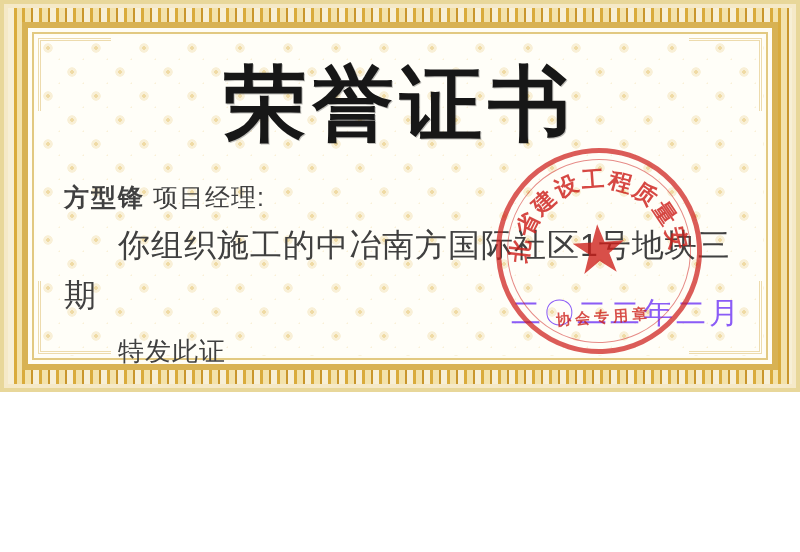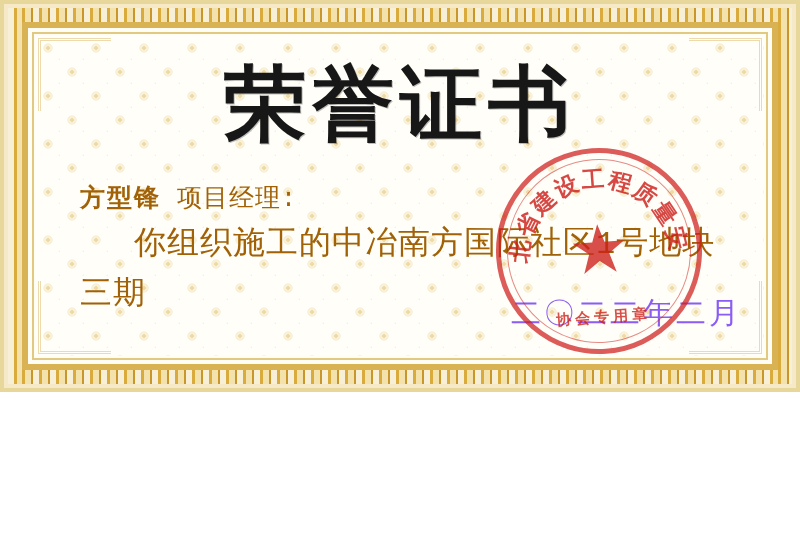--- a/index.html
+++ b/index.html
@@ -98,24 +98,24 @@
     font-weight: bold;
     font-size: 82px;
     letter-spacing: 6px;
     color: #171717;
     text-shadow: 1px 1px 0 rgba(0,0,0,.25);
     white-space: nowrap;
   }
   .body-text {
     position: absolute;
     top: 145px;
-    left: 44px;
+    left: 28px;
     right: 26px;
-    font-family: Liberation Mono, monospace;
-    color: #a16207;
+    font-family: Liberation Sans, sans-serif;
+    color: #404040;
   }
   .salutation {
     font-size: 25px;
     margin: 0 0 6px 0;
     letter-spacing: 1px;
   }
   .salutation .name {
     font-weight: bold;
     letter-spacing: 2px;
   }
@@ -217,20 +217,21 @@
   <div class="content">
 
     <div class="title">荣誉证书</div>
 
     <div class="body-text">
       <p class="salutation">
         <span class="name">方型锋</span>
         <span>项目经理:</span>
       </p>
       <p class="para indent">你组织施工的中冶南方国际社区1号地块三期</p>
+      <p class="closing">特发此证</p>
     </div>
 
     <div class="date-line">二〇二二年二月</div>
 
     <div class="seal">
       <div class="seal-inner-ring"></div>
       <div class="seal-arc-text">
         <svg width="196" height="196" viewBox="0 0 196 196" aria-hidden="true">
           <defs>
             <path id="arcpath" d="M 26,106 A 72,72 0 0 1 170,106" fill="none"></path>

